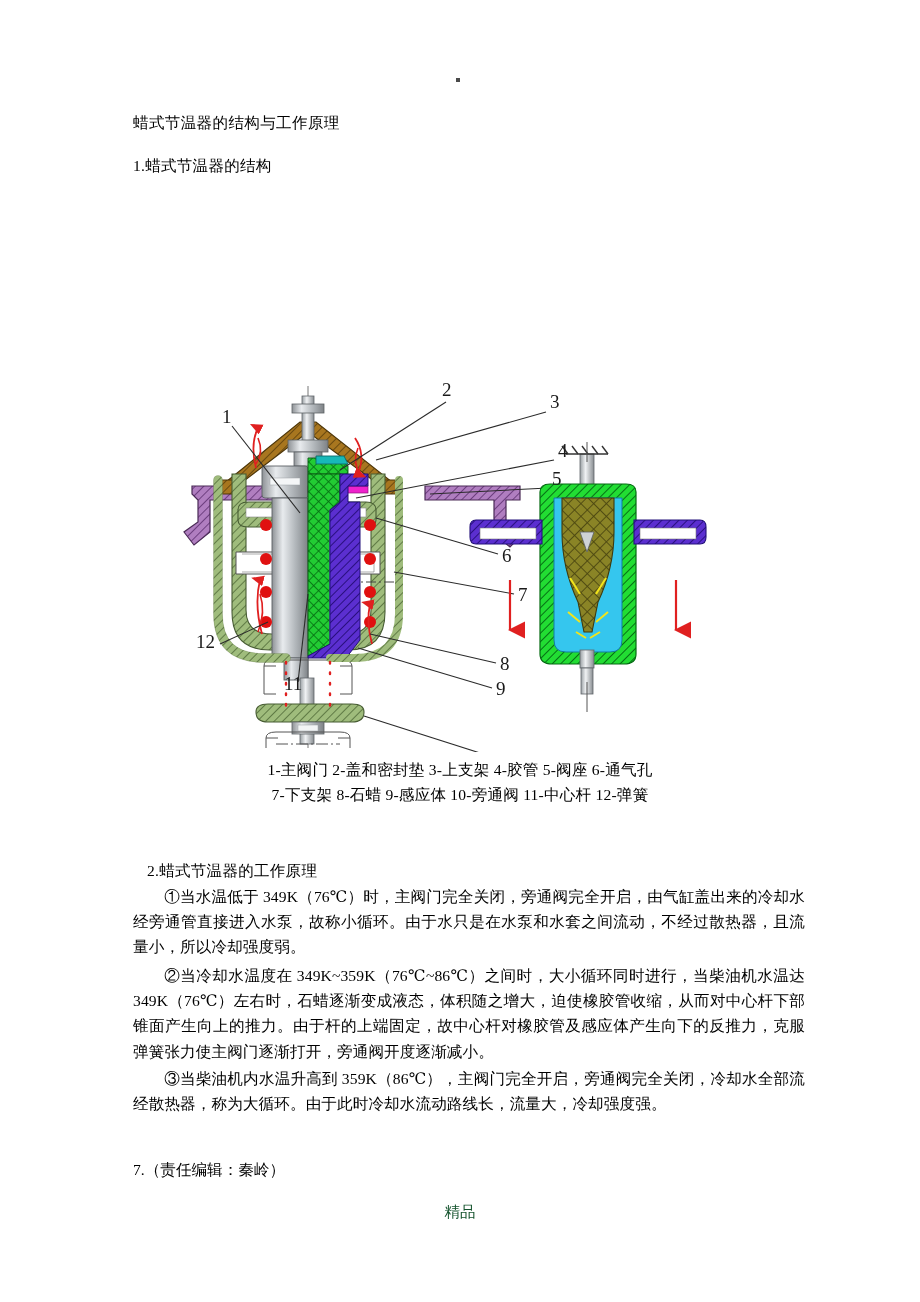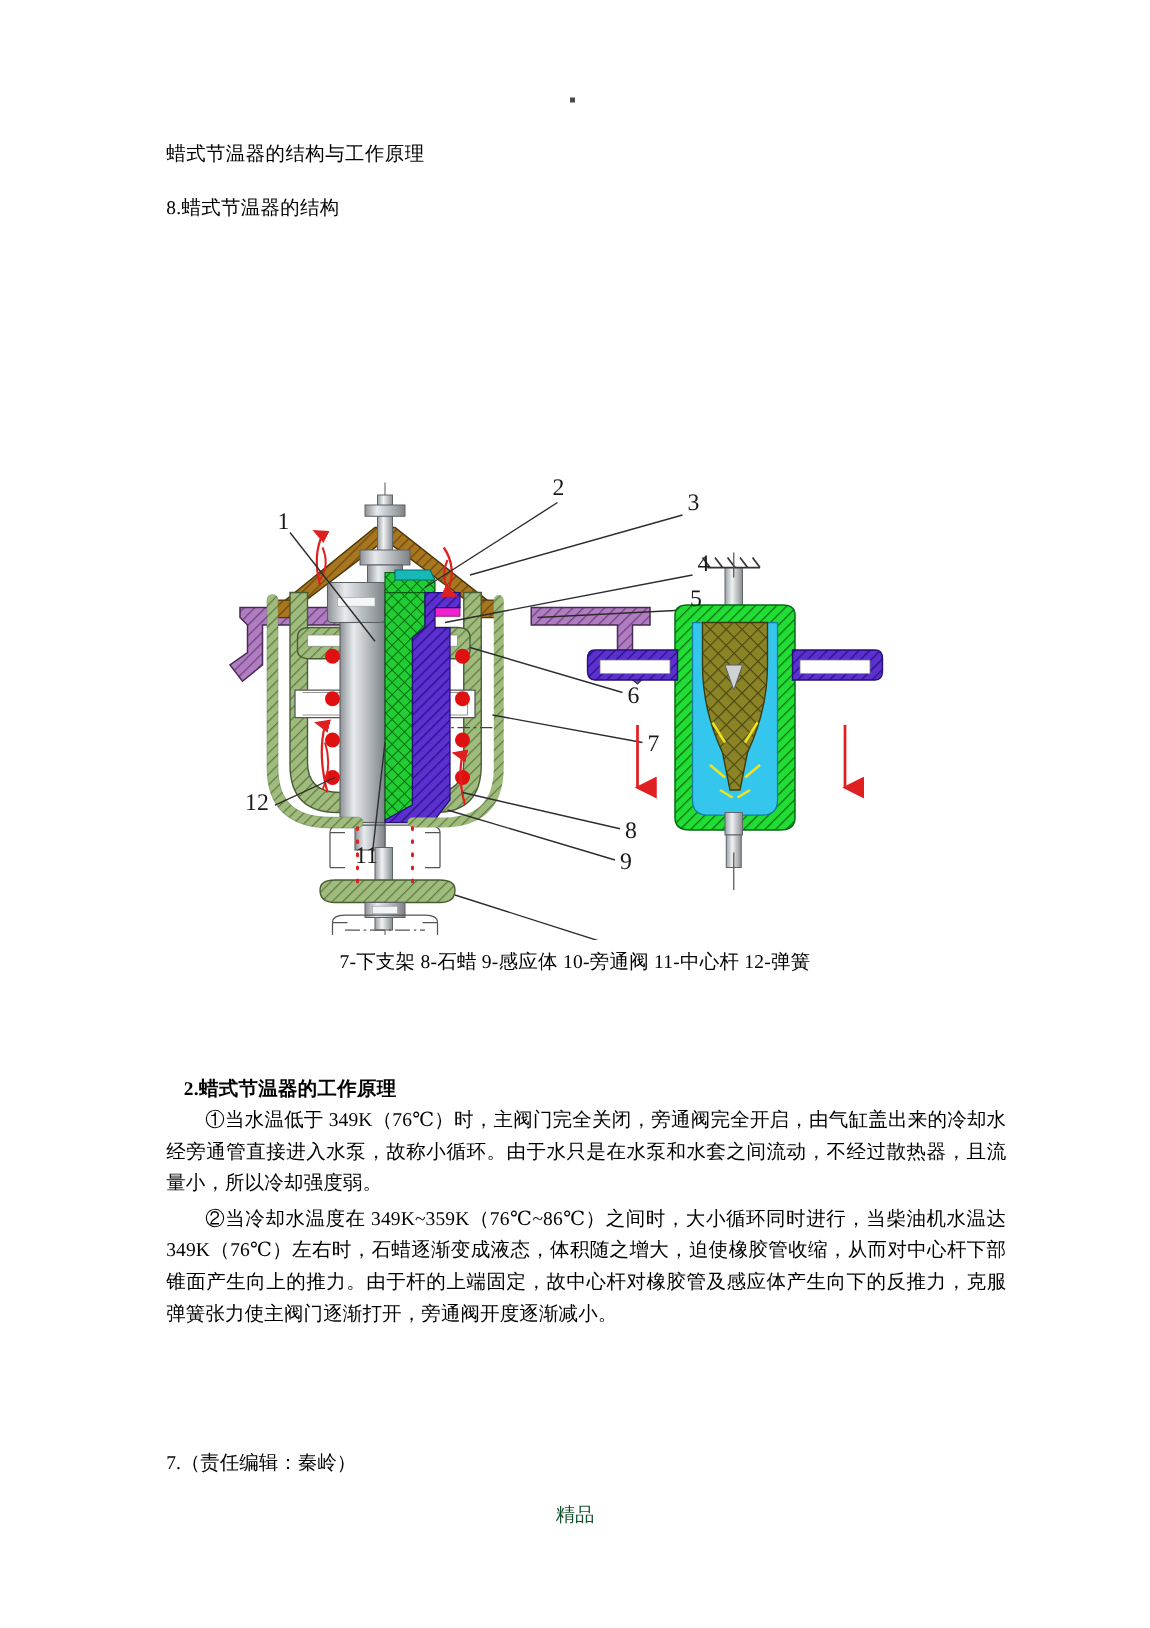--- a/index.html
+++ b/index.html
@@ -35,21 +35,21 @@
     white-space:nowrap;
   }
   .h2{
     position:absolute;
     left:133px;
     font-size:15.5px;
     letter-spacing:.3px;
     white-space:nowrap;
   }
   .h2.s1{top:156px;}
-  .h2.s2{top:861px;left:147px;font-weight:bold;}
+  .h2.s2{top:861px;left:147px;}
   .para{
     position:absolute;
     left:133px;
     width:672px;
     font-size:15.6px;
     line-height:25.2px;
     text-align:justify;
     text-justify:inter-ideograph;
     text-indent:2em;
     letter-spacing:.1px;
@@ -99,21 +99,21 @@
 </style>
 </head>
 <body>
 
 <div class="page">
 
   <div class="topdot"></div>
 
   <div class="doc-title">蜡式节温器的结构与工作原理</div>
 
-  <div class="h2 s1">8.蜡式节温器的结构</div>
+  <div class="h2 s1">1.蜡式节温器的结构</div>
 
 
   <div class="figure">
     <svg width="620" height="370" viewBox="0 0 620 370" xmlns="http://www.w3.org/2000/svg">
       <defs>
         <pattern id="hatchOlive" width="6" height="6" patternTransform="rotate(45)" patternUnits="userSpaceOnUse">
           <rect width="6" height="6" fill="#9fbc7c"></rect>
           <line x1="0" y1="0" x2="0" y2="6" stroke="#5f7a45" stroke-width="2"></line>
         </pattern>
         <pattern id="hatchBrown" width="6" height="6" patternTransform="rotate(45)" patternUnits="userSpaceOnUse">
@@ -336,25 +336,27 @@
         <text x="320" y="288">8</text>
         <text x="316" y="313">9</text>
         <text x="326" y="386">10</text>
         <text x="104" y="308">11</text>
         <text x="16" y="266">12</text>
       </g>
     </svg>
   </div>
 
   <div class="fig-caption">
+    <div class="legend-line">1-主阀门  2-盖和密封垫  3-上支架  4-胶管  5-阀座  6-通气孔</div>
     <div class="legend-line">7-下支架  8-石蜡  9-感应体  10-旁通阀  11-中心杆  12-弹簧</div>
   </div>
 
   <div class="h2 s2">2.蜡式节温器的工作原理</div>
 
   <div class="para p2">①当水温低于 349K（76℃）时，主阀门完全关闭，旁通阀完全开启，由气缸盖出来的冷却水经旁通管直接进入水泵，故称小循环。由于水只是在水泵和水套之间流动，不经过散热器，且流量小，所以冷却强度弱。</div>
   <div class="para p3">②当冷却水温度在 349K~359K（76℃~86℃）之间时，大小循环同时进行，当柴油机水温达 349K（76℃）左右时，石蜡逐渐变成液态，体积随之增大，迫使橡胶管收缩，从而对中心杆下部锥面产生向上的推力。由于杆的上端固定，故中心杆对橡胶管及感应体产生向下的反推力，克服弹簧张力使主阀门逐渐打开，旁通阀开度逐渐减小。</div>
+  <div class="para p4">③当柴油机内水温升高到 359K（86℃），主阀门完全开启，旁通阀完全关闭，冷却水全部流经散热器，称为大循环。由于此时冷却水流动路线长，流量大，冷却强度强。</div>
 
   <div class="credit">7.（责任编辑：秦岭）</div>
 
   <div class="watermark">精品</div>
 
 </div>
 
 </body></html>

